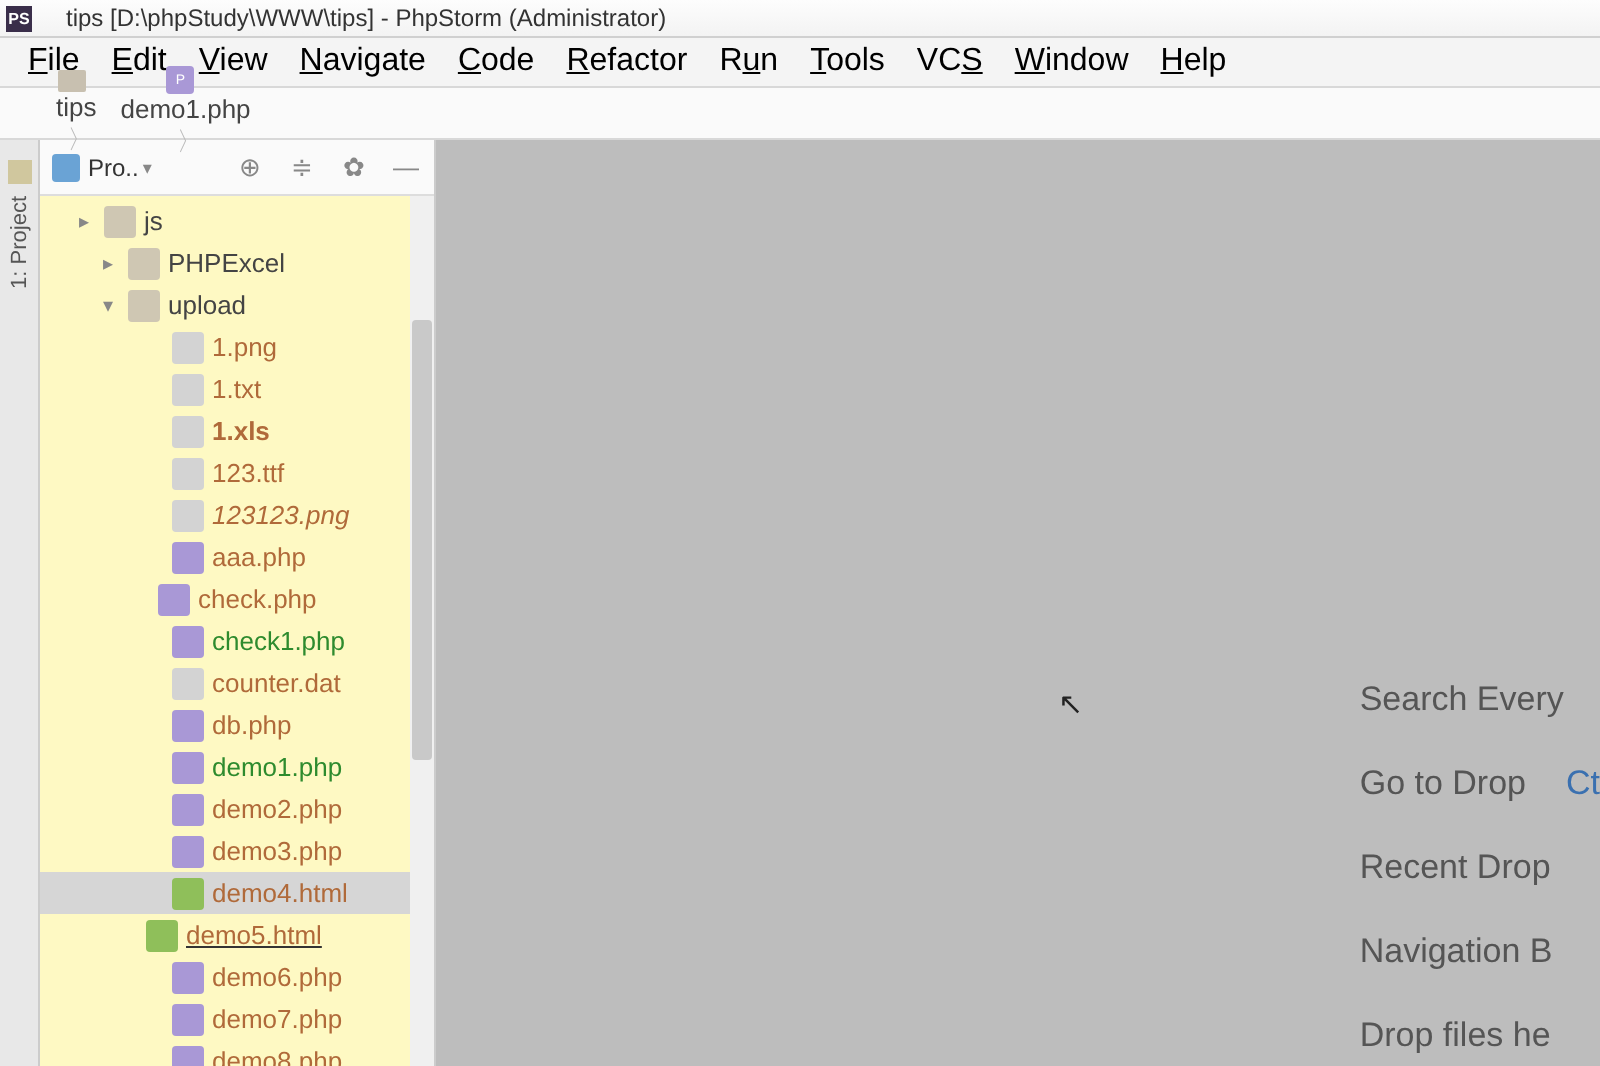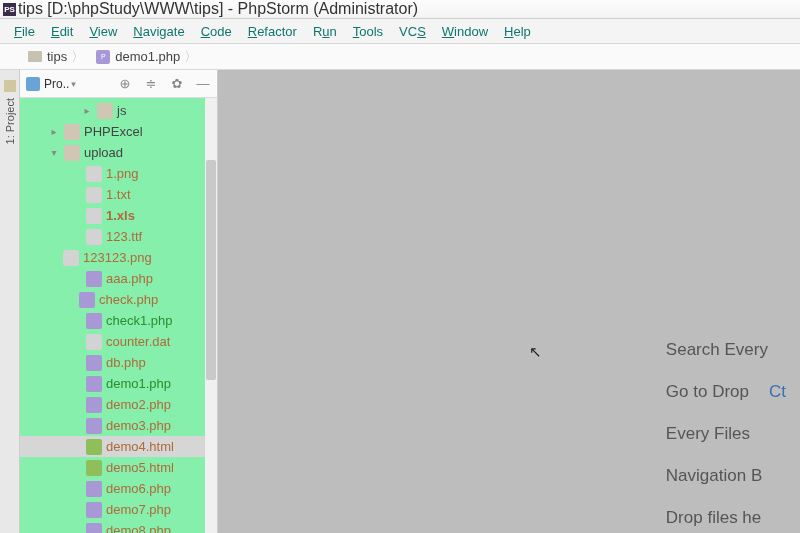--- a/index.html
+++ b/index.html
@@ -1,37 +1,37 @@
 <!DOCTYPE html>
 <html><head>
 <meta charset="utf-8">
 <style>
 * { margin: 0; padding: 0; box-sizing: border-box; font-family: "Segoe UI", Arial, sans-serif; }
 body { width: 800px; height: 533px; overflow: hidden; background: #f0f0f0; font-size: 13px; color: #333; }
 
 .titlebar { height: 19px; background: linear-gradient(#fdfdfd, #f3f3f3); border-bottom: 1px solid #d0d0d0; display: flex; align-items: center; padding-left: 3px; }
-.titlebar .ps-icon { width: 13px; height: 13px; background: #3a2e4a; color: #fff; font-size: 8px; font-weight: bold; display: flex; align-items: center; justify-content: center; margin-right: 2px; }
-.titlebar .title { font-size: 16px; color: #333; }
+.titlebar .ps-icon { width: 13px; height: 13px; background: #3a2e4a; color: #fff; font-size: 8px; font-weight: bold; display: flex; align-items: center; justify-content: center; margin-right: 17px; }
+.titlebar .title { font-size: 12px; color: #333; }
 
 .menubar { height: 25px; background: #f4f4f4; display: flex; align-items: center; padding-left: 6px; border-bottom: 1px solid #d8d8d8; }
-.menubar .item { padding: 3px 8px; font-size: 13px; color: #0f766e; cursor: default; }
+.menubar .item { padding: 3px 8px; font-size: 16px; color: #000000; cursor: default; }
 .menubar .item .ul { text-decoration: underline; }
 
 .navbar { height: 26px; background: #fafafa; display: flex; align-items: center; padding-left: 22px; border-bottom: 1px solid #d8d8d8; }
-.crumb { display: flex; align-items: center; padding: 2px 6px; font-size: 13px; color: #444; position: relative; }
+.crumb { display: flex; align-items: center; padding: 2px 6px; font-size: 13px; color: #444; position: relative; flex-direction: column; }
 .crumb .dir-icon { width: 14px; height: 11px; background: #c8c0b0; margin-right: 5px; border-radius: 1px; }
 .crumb .php-icon { width: 14px; height: 14px; background: #a998d6; border-radius: 2px; margin-right: 5px; display:flex; align-items:center; justify-content:center; font-size:7px; color:#fff;}
 .crumb::after { content: "〉"; color: #bbb; margin-left: 4px; font-size: 13px; }
 
 .workspace { display: flex; height: calc(533px - 19px - 25px - 26px); }
 .side-tab { width: 20px; background: #e8e8e8; border-right: 1px solid #ccc; display:flex; flex-direction:column; align-items:center; padding-top:6px; }
 .side-tab .vlabel { writing-mode: vertical-rl; transform: rotate(180deg); font-size: 11px; color: #555; margin-top:6px; }
 .side-tab .vtab-icon { width:12px; height:12px; background:#d0c79e; margin-top:4px; }
 
-.sidebar { width: 198px; background: #86efac; border-right: 1px solid #ccc; display:flex; flex-direction:column; }
+.sidebar { width: 198px; background: #fef9c3; border-right: 1px solid #ccc; display:flex; flex-direction:column; }
 .sidebar-head { height: 28px; border-bottom: 1px solid #ddd; display:flex; align-items:center; padding: 0 6px; gap: 10px; background:#fafafa;}
 .sidebar-head .proj { display:flex; align-items:center; font-size:12px; color:#333; }
 .sidebar-head .proj .pi { width:14px; height:14px; background:#6aa3d5; border-radius:2px; margin-right:4px; }
 .sidebar-head .spacer { flex:1; }
 .sidebar-head .tb-icon { width:16px; height:16px; color:#888; display:flex; align-items:center; justify-content:center; font-size:13px; cursor:default;}
 .tree { flex:1; overflow:hidden; position:relative; padding-top:2px;}
 .tree-scroll { position:absolute; right:0; top:0; width:12px; height:100%; background:#f0f0f0;}
 .tree-scroll .thumb { position:absolute; left:1px; right:1px; top:62px; height:220px; background:#c9c9c9; border-radius:2px;}
 
 .node { display:flex; align-items:center; height:21px; padding-left: 6px; font-size:13px; white-space:nowrap;}
@@ -43,21 +43,21 @@
 .fi.php { background:#a998d6; color:#fff; }
 .fi.html { background:#8fbf5a; color:#fff; }
 .fi.file { background:#d3d3d3; color:#777; }
 .node .lbl { color:#b06a3a; }
 .node .lbl.green { color:#2e8b2e; }
 .node .lbl.plain { color:#444; }
 
 .editor { flex:1; background:#bdbdbd; position:relative; }
 .cursor { position:absolute; left:311px; top:273px; font-size:15px; color:#222; }
 
-.welcome { position:absolute; right:14px; top:270px; display:flex; flex-direction:column; gap:22px; font-size:17px; color:#555;}
+.welcome { position:absolute; right:0; top:270px; display:flex; flex-direction:column; gap:22px; font-size:17px; color:#555;}
 .welcome .line { display:flex; align-items:center; }
 .welcome .kbd { color:#3a70b0; margin-left:20px;}
 </style>
 </head>
 <body>
 
 <div class="titlebar">
   <div class="ps-icon">PS</div>
   <div class="title">tips [D:\phpStudy\WWW\tips] - PhpStorm (Administrator)</div>
 </div>
@@ -103,21 +103,21 @@
       <div class="spacer"></div>
       <div class="tb-icon">⊕</div>
       <div class="tb-icon">≑</div>
       <div class="tb-icon">✿</div>
       <div class="tb-icon">—</div>
     </div>
     <div class="tree" id="tree">
       <div class="tree-scroll">
         <div class="thumb"></div>
       </div>
-    <div class="node" style="padding-left: 16px; margin-left: 45px;">
+    <div class="node" style="padding-left: 16px;">
           <span class="arrow right"></span>
           <span class="fi dir"></span>
           <span class="lbl plain">js</span>
         </div>
         <div class="node" style="padding-left: 28px;">
           <span class="arrow right"></span>
           <span class="fi dir"></span>
           <span class="lbl plain">PHPExcel</span>
         </div>
         <div class="node" style="padding-left: 28px;">
@@ -138,21 +138,21 @@
         <div class="node" style="padding-left: 50px; font-weight: bold;">
           <span class="arrow none"></span>
           <span class="fi file"></span>
           <span class="lbl ">1.xls</span>
         </div>
         <div class="node" style="padding-left: 50px;">
           <span class="arrow none"></span>
           <span class="fi file"></span>
           <span class="lbl ">123.ttf</span>
         </div>
-        <div class="node" style="padding-left: 27px;">
+        <div class="node" style="padding-left: 50px; font-style: italic;">
           <span class="arrow none"></span>
           <span class="fi file"></span>
           <span class="lbl ">123123.png</span>
         </div>
         <div class="node" style="padding-left: 50px;">
           <span class="arrow none"></span>
           <span class="fi php"></span>
           <span class="lbl ">aaa.php</span>
         </div>
         <div class="node" style="padding-left: 43px;">
@@ -188,21 +188,21 @@
         <div class="node" style="padding-left: 50px;">
           <span class="arrow none"></span>
           <span class="fi php"></span>
           <span class="lbl ">demo3.php</span>
         </div>
         <div class="node selected" style="padding-left: 50px; text-align: right;">
           <span class="arrow none"></span>
           <span class="fi html"></span>
           <span class="lbl ">demo4.html</span>
         </div>
-        <div class="node" style="padding-left: 50px;">
+        <div class="node" style="padding-left: 37px; text-decoration: underline;">
           <span class="arrow none"></span>
           <span class="fi html"></span>
           <span class="lbl ">demo5.html</span>
         </div>
         <div class="node" style="padding-left: 50px;">
           <span class="arrow none"></span>
           <span class="fi php"></span>
           <span class="lbl ">demo6.php</span>
         </div>
         <div class="node" style="padding-left: 50px;">
@@ -222,21 +222,21 @@
     <div class="cursor">↖</div>
     <div class="welcome">
       <div class="line">
           <span>Search Every</span>
         </div>
       <div class="line">
           <span>Go to Drop </span>
           <span class="kbd">Ct</span>
         </div>
       <div class="line">
-          <span>Every Files</span>
+          <span>Recent Drop</span>
         </div>
       <div class="line">
           <span>Navigation B</span>
         </div>
       <div class="line">
           <span>Drop files he</span>
         </div>
     </div>
   </div>
 </div>

